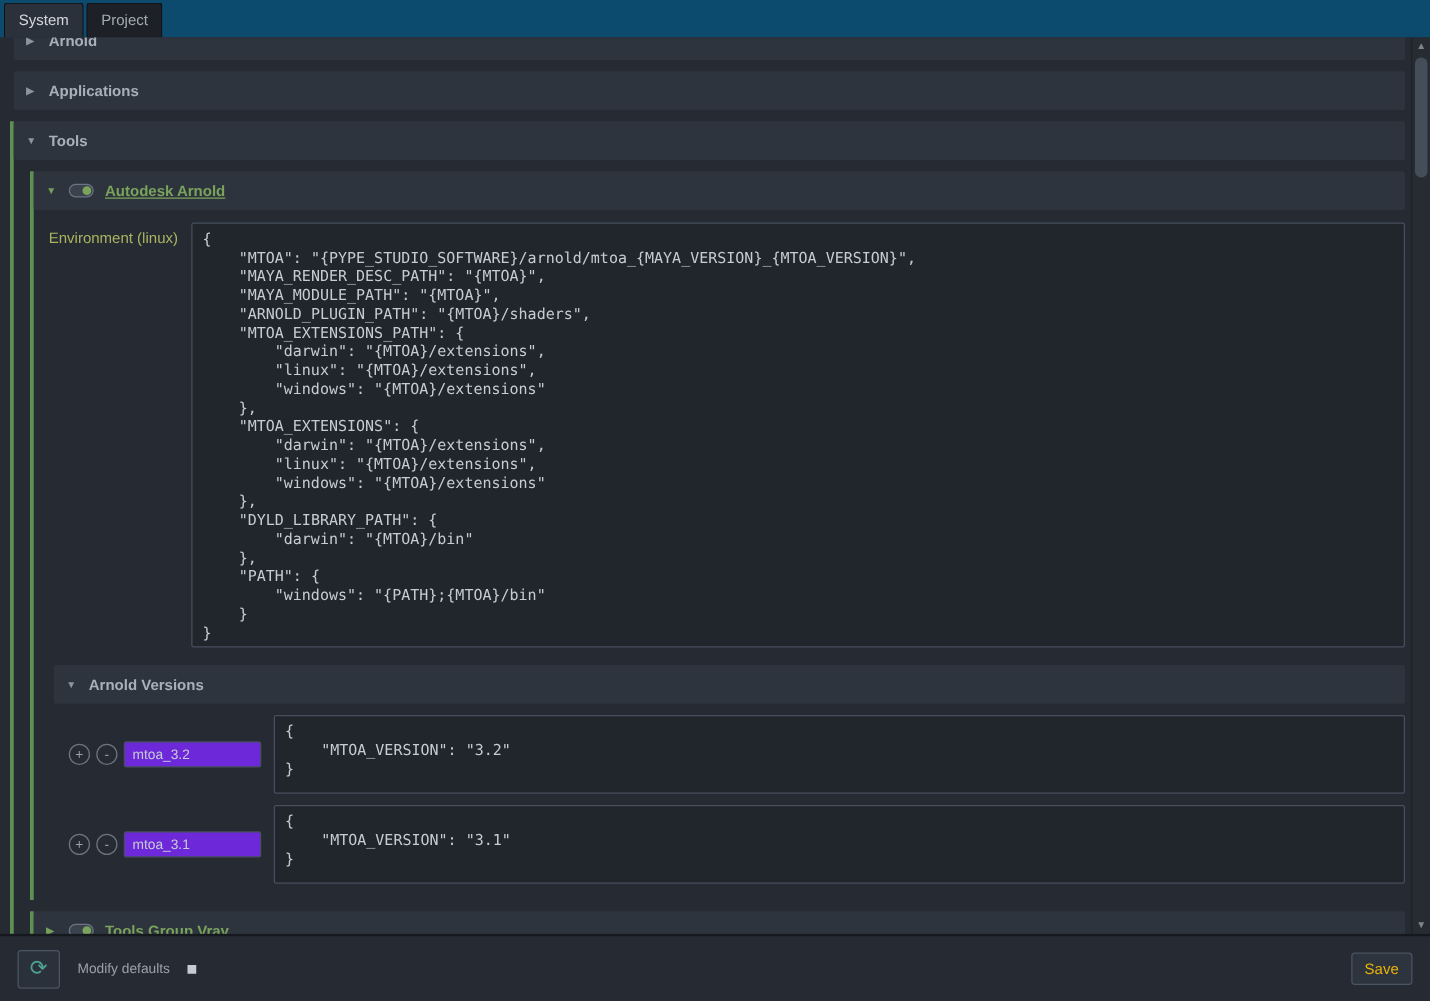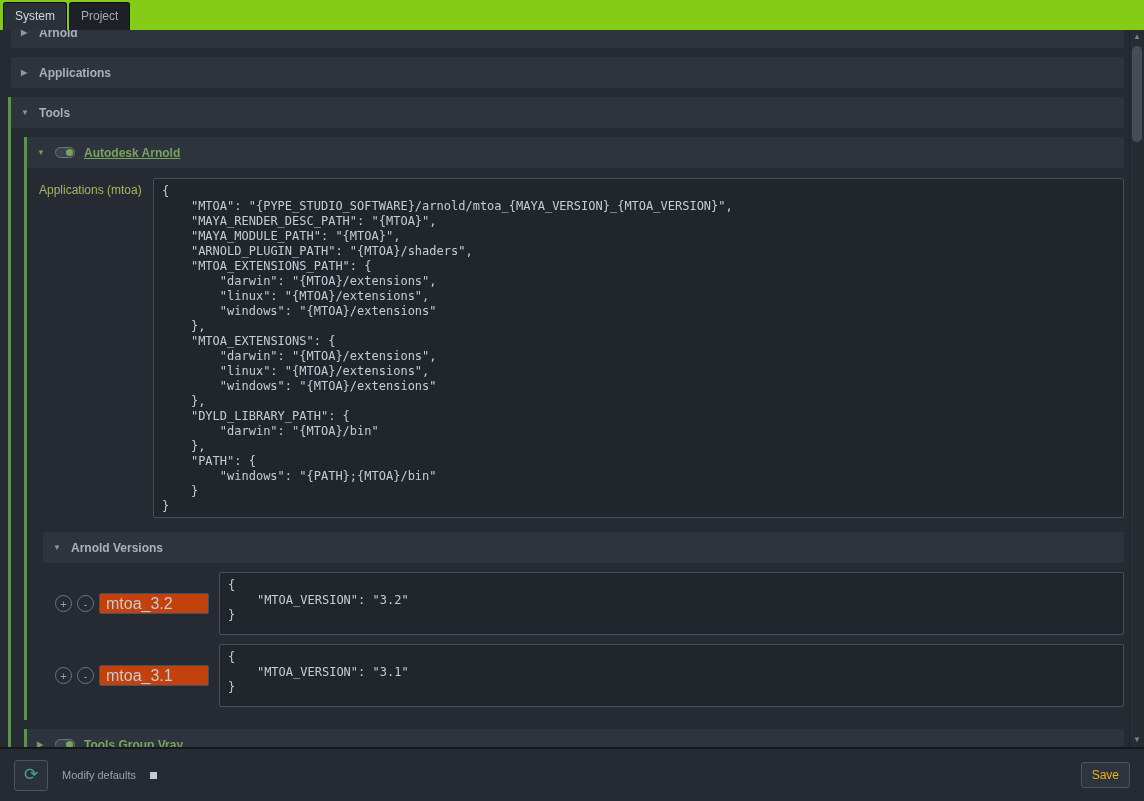--- a/index.html
+++ b/index.html
@@ -8,21 +8,21 @@
     background: #21252b;
     font-family: "Liberation Sans", sans-serif;
     color: #aeb4bd;
     display: flex;
     flex-direction: column;
   }
 
   
   .tabbar {
     height: 30px;
-    background: #84cc16;
+    background: #0c4a6e;
     display: flex;
     align-items: flex-end;
     padding-left: 3px;
     gap: 2px;
     flex: 0 0 auto;
   }
   .tab {
     padding: 6px 11px 7px 11px;
     font-size: 12px;
     color: #a3aab3;
@@ -130,25 +130,25 @@
     color: #9aa1ab;
     font-size: 11px;
     line-height: 14px;
     text-align: center;
     cursor: default;
     flex: 0 0 auto;
     padding: 0;
   }
   .key-input {
     width: 110px; height: 21px;
-    background: #c2410c;
+    background: #6d28d9;
     border: 1px solid #464f5d;
     color: #c7ccd4;
     font-family: "Liberation Sans", sans-serif;
-    font-size: 16px;
+    font-size: 11px;
     padding: 0 6px;
     border-radius: 2px;
   }
   .version-textarea { flex: 1 1 auto; height: 63px; margin-left: 5px; }
 
   
   .scrollbar {
     position: absolute;
     top: 0; right: 0; bottom: 0;
     width: 15px;
@@ -243,21 +243,21 @@
         <div class="group">
           <div class="section-header">
             <span class="arrow green">▼</span>
             <span class="toggle"></span>
             <span class="group-title">Autodesk Arnold</span>
           </div>
 
           <div class="group-body">
 
             <div class="env-row">
-              <div class="env-label">Applications (mtoa)</div>
+              <div class="env-label">Environment (linux)</div>
               <textarea class="env-textarea" spellcheck="false" style="">{
     "MTOA": "{PYPE_STUDIO_SOFTWARE}/arnold/mtoa_{MAYA_VERSION}_{MTOA_VERSION}",
     "MAYA_RENDER_DESC_PATH": "{MTOA}",
     "MAYA_MODULE_PATH": "{MTOA}",
     "ARNOLD_PLUGIN_PATH": "{MTOA}/shaders",
     "MTOA_EXTENSIONS_PATH": {
         "darwin": "{MTOA}/extensions",
         "linux": "{MTOA}/extensions",
         "windows": "{MTOA}/extensions"
     },

